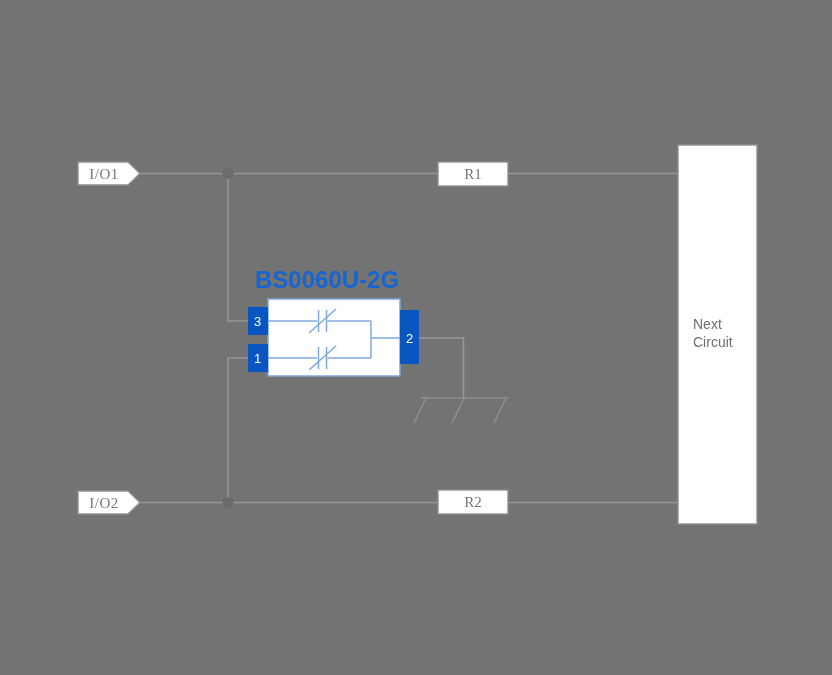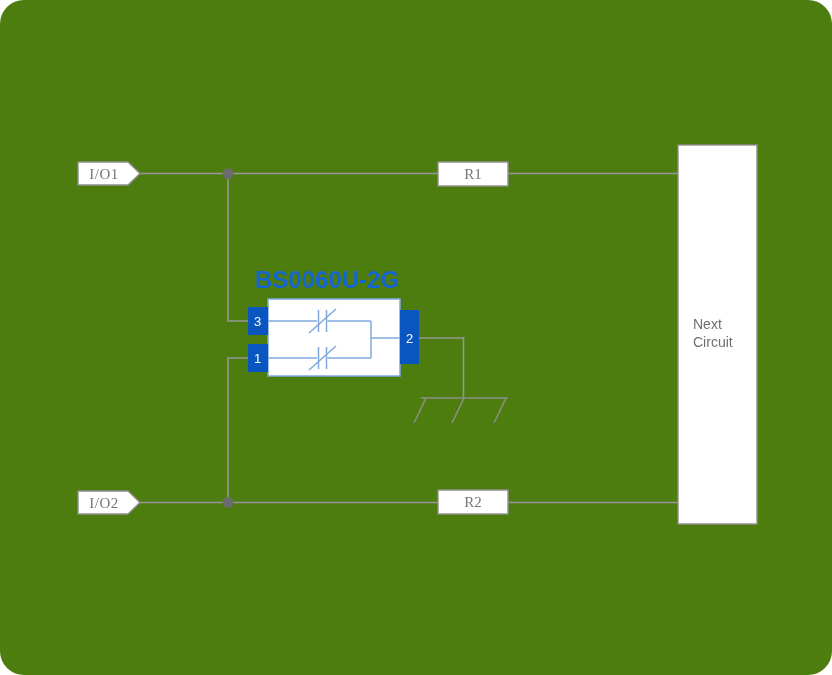--- a/index.html
+++ b/index.html
@@ -4,23 +4,22 @@
 <style>
   html, body {
     margin: 0;
     padding: 0;
     background: #ffffff;
   }
   .stage {
     position: relative;
     width: 832px;
     height: 675px;
-    background: #4d7c0f;
+    background: #737373;
     overflow: hidden;
-    border-radius: 24px;
   }
   svg { display: block; }
 
   
   .wire   { stroke: #979797; stroke-width: 1.6; fill: none; }
   .gbox   { stroke: #8f8f8f; stroke-width: 1.4; fill: #ffffff; }
   .gline  { stroke: #8f8f8f; stroke-width: 1.5; fill: none; }
 
   
   .bline  { stroke: #7fa8e0; stroke-width: 1.5; fill: none; }

